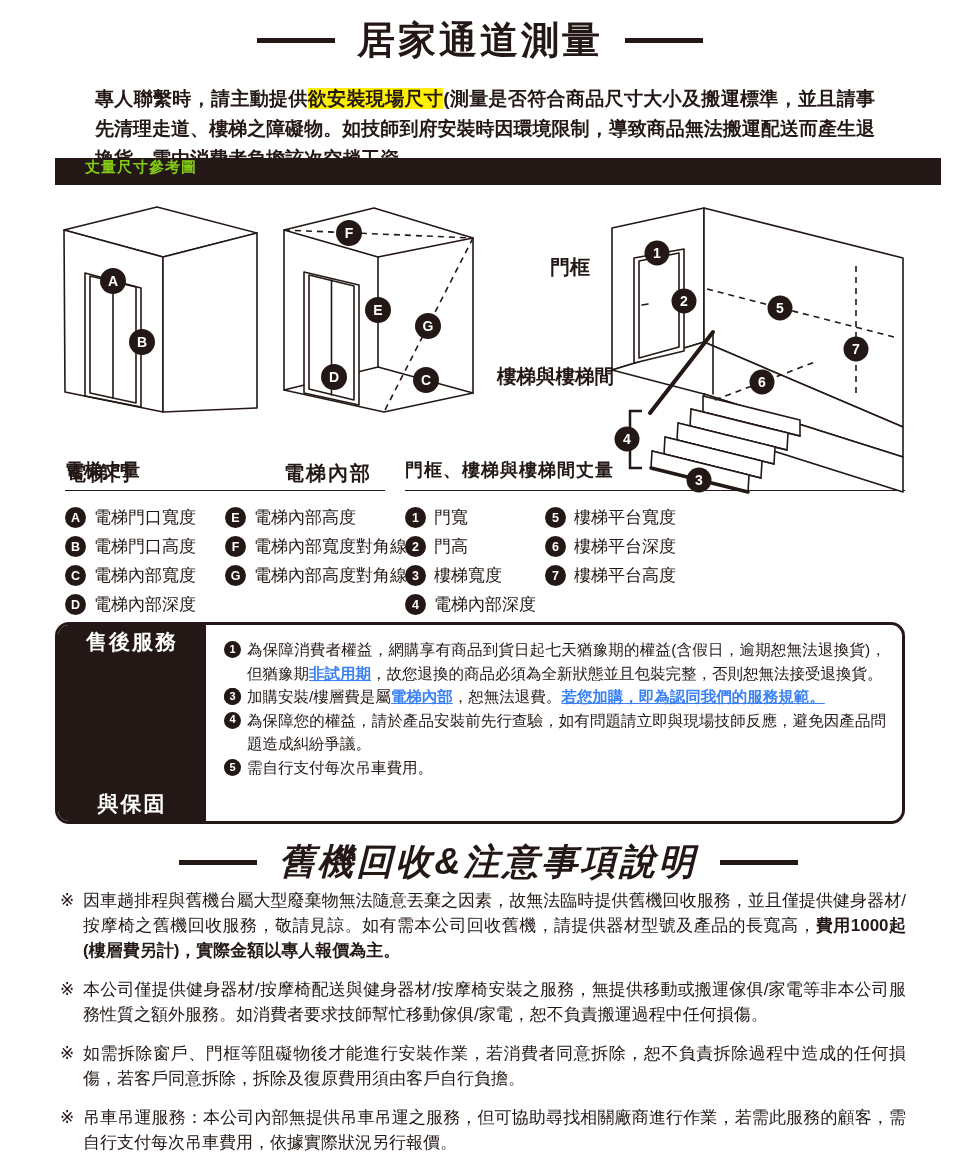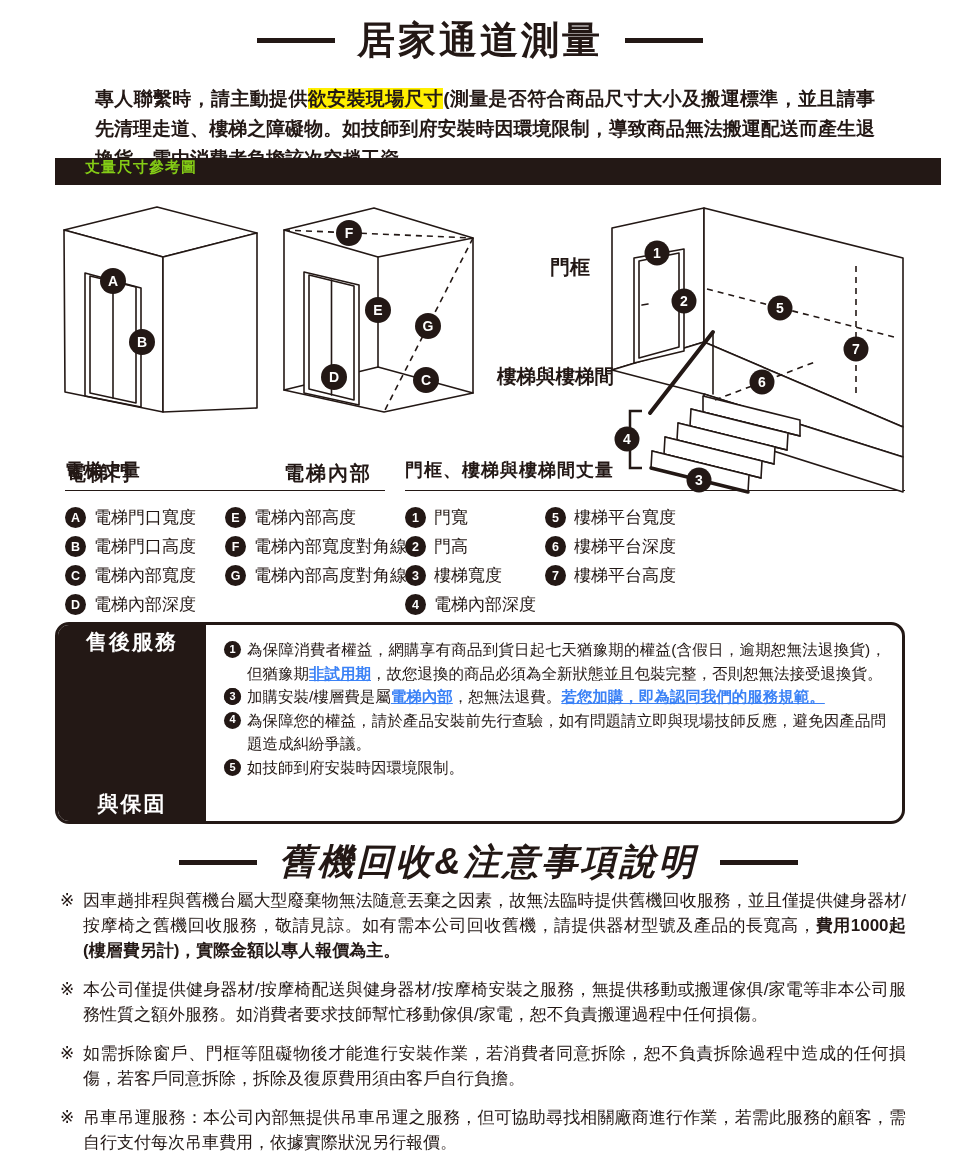--- a/index.html
+++ b/index.html
@@ -264,21 +264,21 @@
       <div class="sitem">
         <span class="smk">3</span>
         <span><span>加購安裝/樓層費是屬</span><span class="seg-r">電梯內部</span><span>，恕無法退費。</span><span class="seg-r">若您加購，即為認同我們的服務規範。</span></span>
       </div>
       <div class="sitem">
         <span class="smk">4</span>
         <span><span>為保障您的權益，請於產品安裝前先行查驗，如有問題請立即與現場技師反應，避免因產品問題造成糾紛爭議。</span></span>
       </div>
       <div class="sitem">
         <span class="smk">5</span>
-        <span><span>如技師到府安裝時因環境限制。</span></span>
+        <span><span>需自行支付每次吊車費用。</span></span>
       </div>
     </div>
   </div>
 
   <div class="abs sec-title" style="top:838px;left:8px;font-style:italic;">
     <span class="dash"></span>
     <span class="txt" style="font-size:36px;">舊機回收&amp;注意事項說明</span>
     <span class="dash"></span>
   </div>
 

